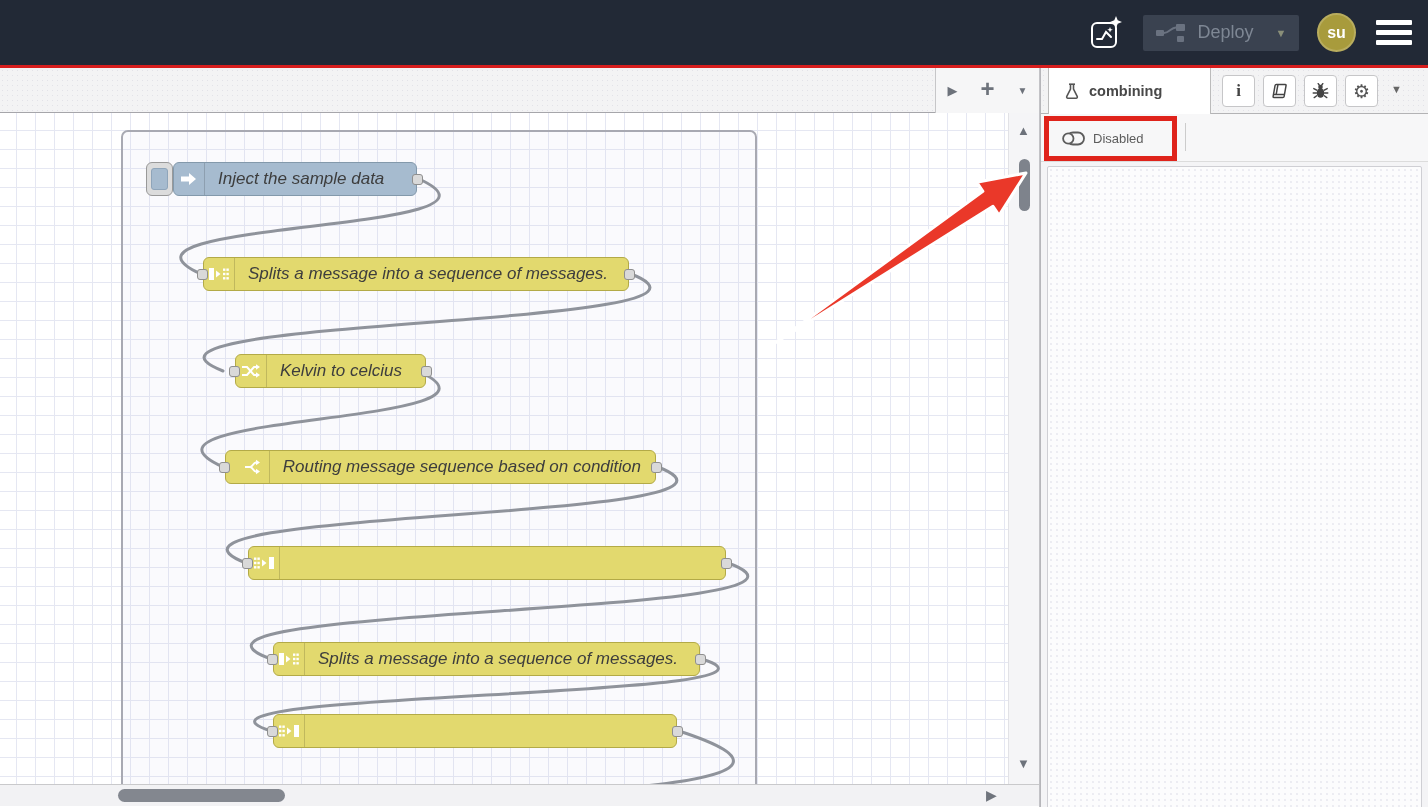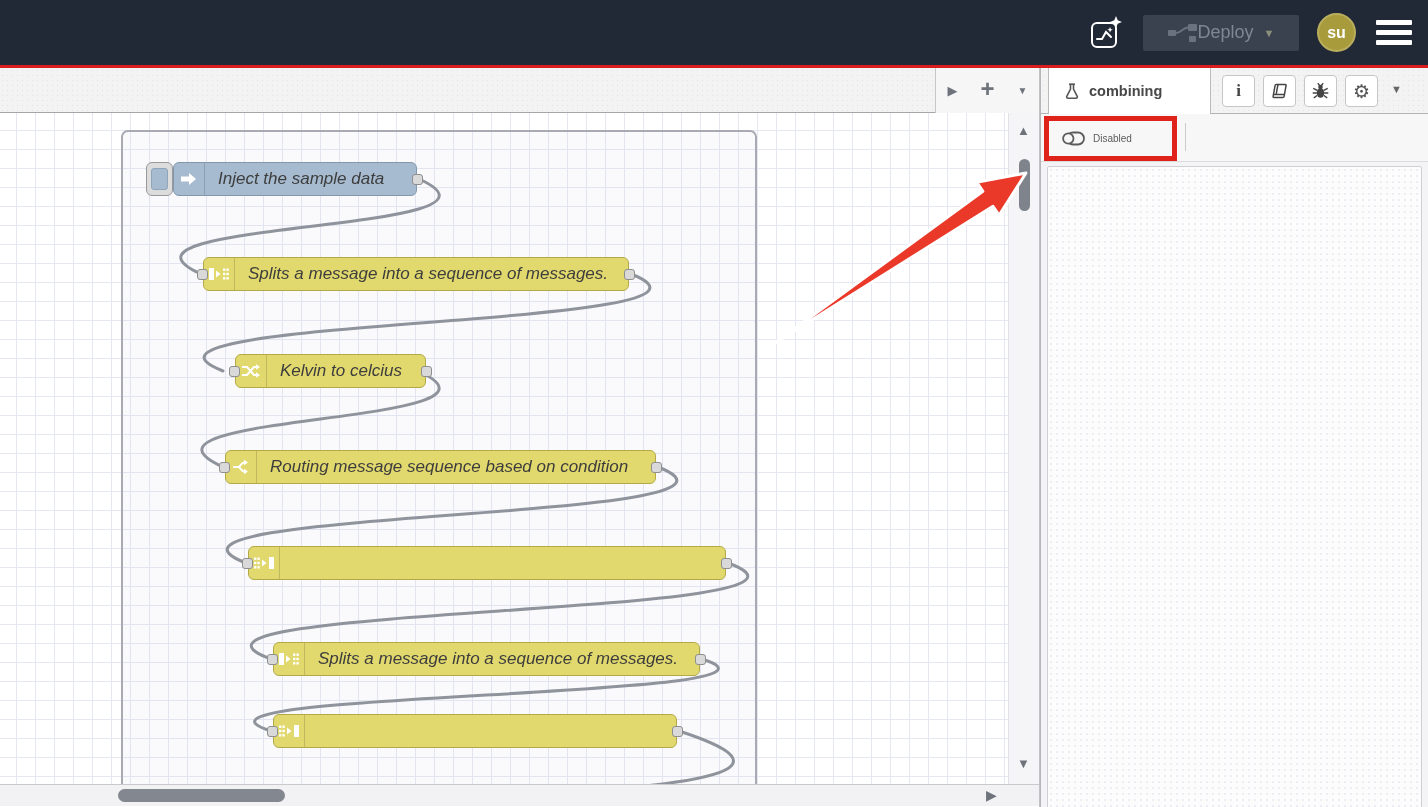--- a/index.html
+++ b/index.html
@@ -4,21 +4,21 @@
 <style>
   * { margin:0; padding:0; box-sizing:border-box; }
   html,body { width:1428px; height:807px; overflow:hidden; background:#fff;
               font-family:"Liberation Sans", sans-serif; }
 
   
   .header { position:absolute; left:0; top:0; width:1428px; height:65px; background:#222936; }
   .header-right { position:absolute; right:14px; top:0; height:65px; display:flex; align-items:center; gap:18px; }
   .ai-icon-btn { width:38px; height:40px; display:flex; align-items:center; justify-content:center; cursor:pointer; }
   .deploy-btn { width:156px; height:36px; background:#3a4250; display:flex; align-items:center;
-                justify-content:center; color:#7e8794; font-size:18px; border-radius:2px; }
+                justify-content:center; gap:12px; color:#7e8794; font-size:18px; border-radius:2px; }
   .deploy-caret { font-size:11px; color:#8a8f79; margin-left:10px; }
   .avatar { width:39px; height:39px; border-radius:50%; background:#a89b3c; color:#fff; font-weight:bold;
             font-size:16px; display:flex; align-items:center; justify-content:center; border:2px solid #b9ad5e; }
   .hamburger { display:flex; flex-direction:column; gap:5px; padding:4px 2px; cursor:pointer; }
   .hamburger div { width:36px; height:5px; background:#fff; border-radius:1px; }
   .red-line { position:absolute; left:0; top:65px; width:1428px; height:3px; background:#d71d1d; }
 
   
   .main { position:absolute; left:0; top:68px; width:1428px; height:739px; display:flex; }
   .workspace { position:relative; width:1040px; height:739px; border-right:1px solid #c2c2c6; }
@@ -55,21 +55,21 @@
   .port-in  { left:-7px; }
   .port-out { right:-7px; }
   .inject-btn { position:absolute; left:-28px; top:-1px; width:27px; height:34px; background:#dcdcdc;
                 border:1.5px solid #999; border-radius:6px; }
   .inject-btn div { position:absolute; left:4px; right:4px; top:5px; bottom:5px; background:#a6bbcf;
                     border:1px solid #8fa5ba; border-radius:3px; }
 
   .n-inject { left:173px; top:49px;  width:244px; }
   .n-split1 { left:203px; top:144px; width:426px; }
   .n-kelvin { left:235px; top:241px; width:191px; }
-  .n-switch { left:225px; top:337px; width:431px; }
+  .n-switch { left:225px; top:337px; width:431px;justify-content:flex-end; }
   .n-join1  { left:248px; top:433px; width:478px; }
   .n-split2 { left:273px; top:529px; width:427px; }
   .n-avg    { left:273px; top:601px; width:404px; }
 
   
   .vscroll { position:absolute; left:1008px; top:0; width:31px; height:671px; background:#f5f5f7;
              border-left:1px solid #e2e2e6; }
   .vs-up   { position:absolute; left:8px; top:10px;  color:#6d727b; font-size:13px; }
   .vs-down { position:absolute; left:8px; top:643px; color:#6d727b; font-size:13px; }
   .vs-thumb{ position:absolute; left:10px; top:46px; width:11px; height:52px; background:#7e838c; border-radius:6px; }
@@ -89,21 +89,21 @@
   .sidebar-tab-label { font-size:14.5px; font-weight:bold; color:#484848; }
   .sidebar-tabbtns { position:absolute; left:181px; top:7px; display:flex; gap:8px; }
   .sq-btn { width:33px; height:32px; background:#fff; border:1px solid #c6c6c8; border-radius:4px;
             display:flex; align-items:center; justify-content:center; cursor:pointer; }
   .info-i { font-family:"Liberation Serif", serif; font-weight:bold; font-size:17px; color:#444; }
   .gear-g { font-size:19px; color:#555; line-height:1; }
   .sb-caret { position:absolute; left:350px; top:15px; color:#666; font-size:11px; cursor:pointer; }
 
   .debug-toolbar { position:relative; height:48px; background:#f7f7f8; border-bottom:1px solid #dcdcdc; }
   .disabled-btn { position:absolute; left:21px; top:10px; height:28px; display:flex; align-items:center;
-            gap:8px; color:#5c5c5c; font-size:10px; background:none; border:none; cursor:pointer;
+            gap:8px; color:#5c5c5c; font-size:13px; background:none; border:none; cursor:pointer;
             font-family:"Liberation Sans", sans-serif; }
   .toolbar-sep { position:absolute; left:144px; top:9px; width:1px; height:28px; background:#ccc; }
 
   .debug-body { position:relative; height:644px; background:#f4f4f6; }
   .debug-panel { position:absolute; left:6px; right:6px; top:4px; bottom:-8px; background:#fcfcfd;
             background-image:radial-gradient(circle, #ececf2 0.7px, transparent 1px); background-size:6px 6px;
             border:1px solid #cfcfd4; border-radius:2px; }
 
   
   .annotation-box { position:absolute; left:1044px; top:116px; width:133px; height:45px;

